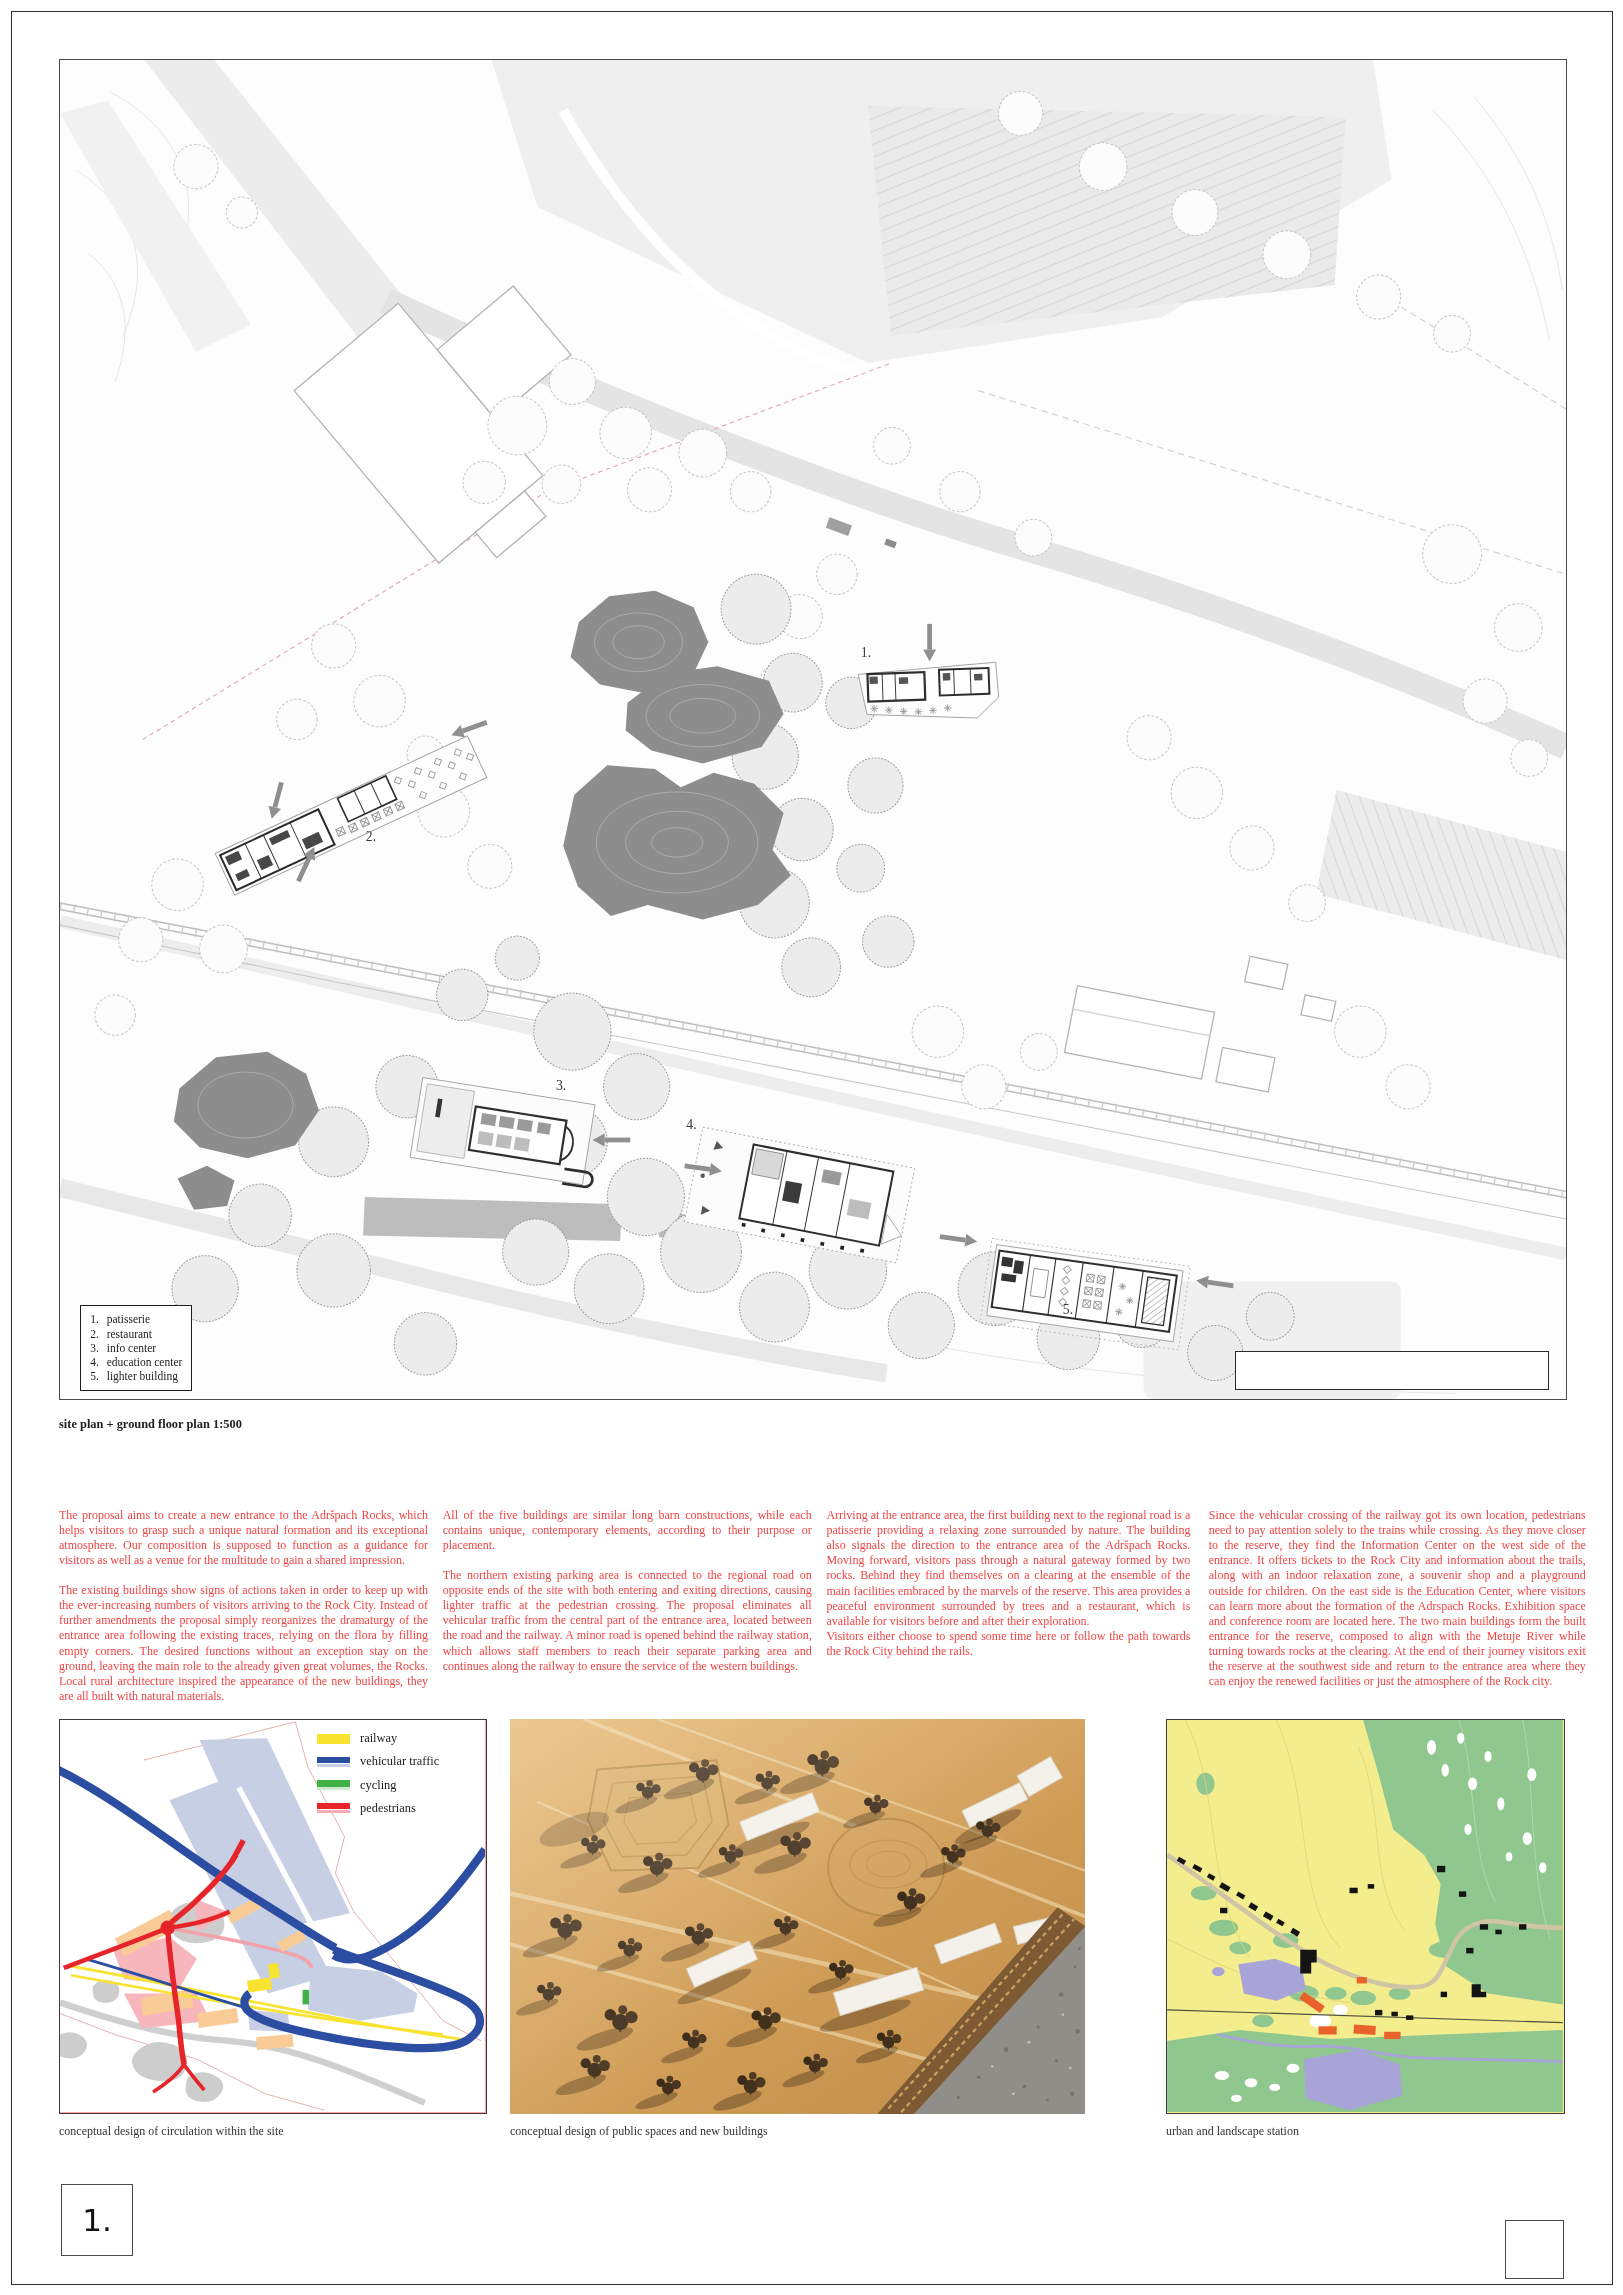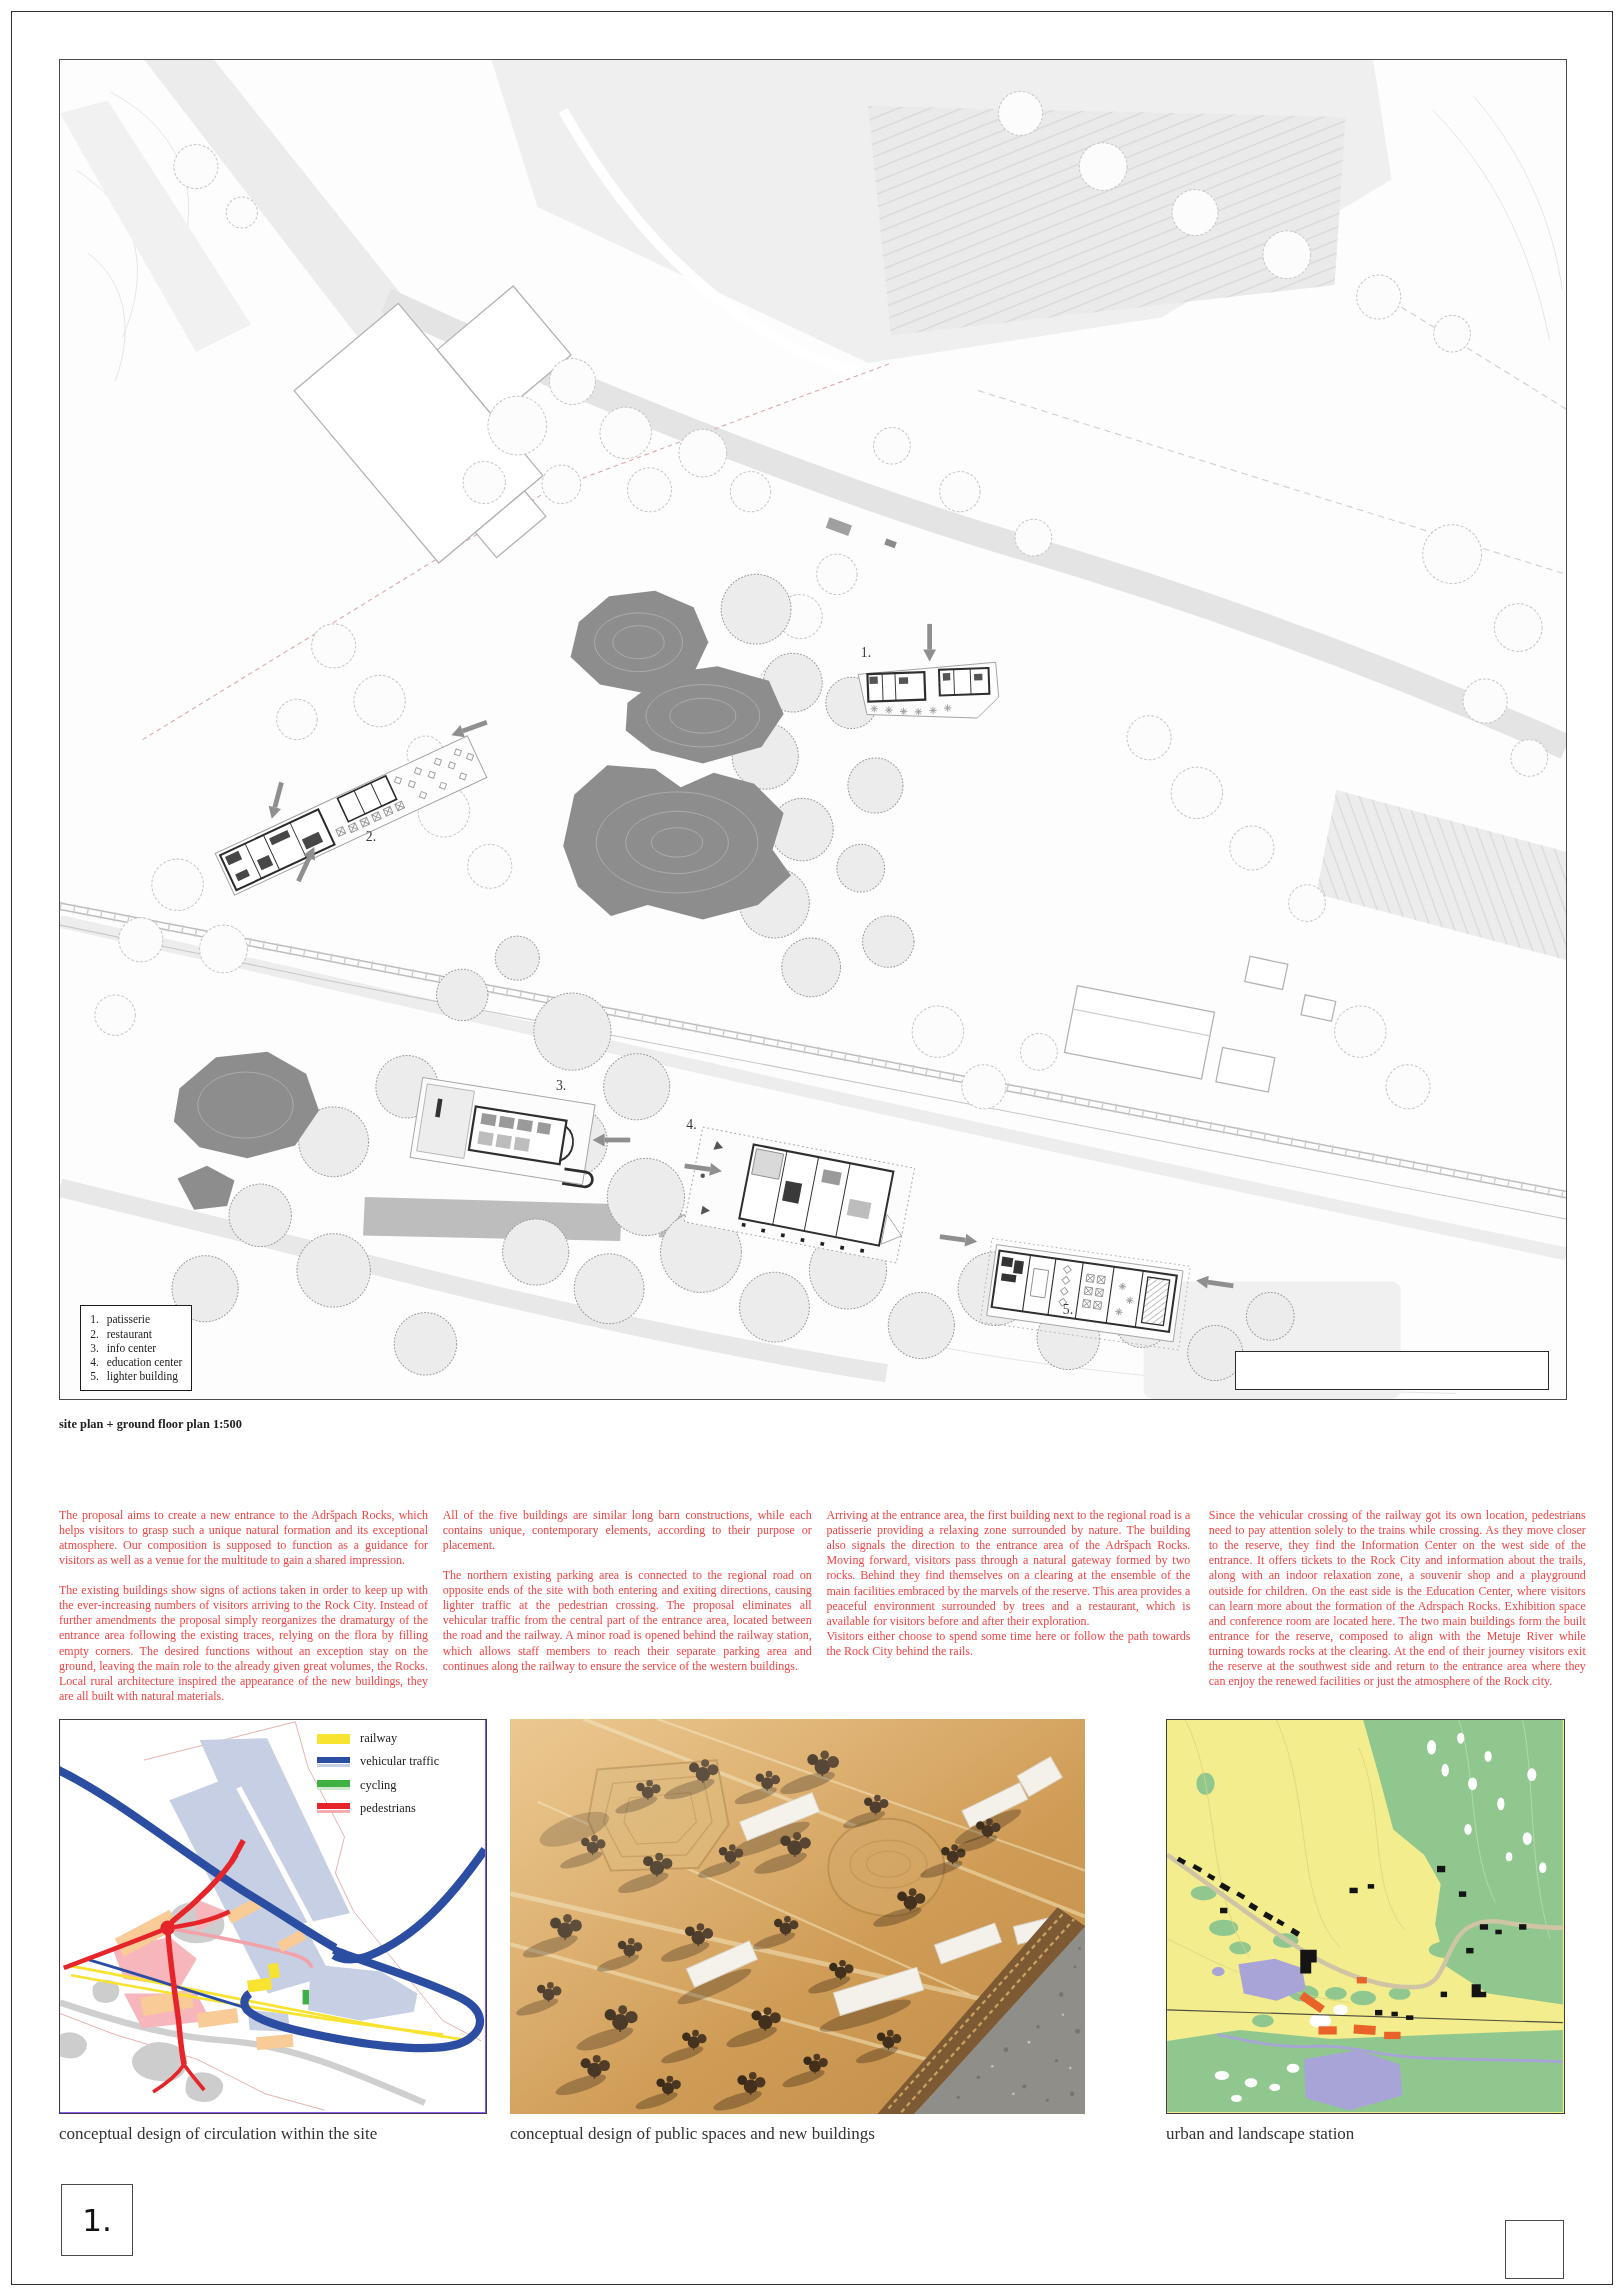--- a/index.html
+++ b/index.html
@@ -20,24 +20,24 @@
   
   .essay{position:absolute;left:59px;top:1508px;width:1528px;display:flex;}
   .essay .col{width:369px;margin-right:14.7px;font-size:12px;line-height:1.26;text-align:justify;color:#ef4444;}
   .essay .col:nth-child(3){width:364px;margin-right:18.4px;}
   .essay .col:last-child{margin-right:0;width:377px;}
   .essay p{margin:0 0 14.7px 0;}
   .essay p.cont{margin-top:-14.7px;}
 
   
   figure{margin:0;padding:0;position:absolute;}
-  .fig-circulation{left:59px;top:1719px;width:428px;height:395px;border:1.4px solid #3c3c3c;background:#8b5cf6;box-sizing:border-box;}
+  .fig-circulation{left:59px;top:1719px;width:428px;height:395px;border:1.4px solid #3c3c3c;background:#fca5a5;box-sizing:border-box;}
   .fig-model{left:510px;top:1719px;width:575px;height:395px;background:#c8964e;}
   .fig-context{left:1166px;top:1719px;width:399px;height:395px;border:1.4px solid #3c3c3c;box-sizing:border-box;background:#f3ed8e;}
-  .fig-caption{position:absolute;top:2124px;font-size:17px;color:#333;}
+  .fig-caption{position:absolute;top:2124px;font-size:12px;color:#333;}
   .cap1{left:59px;} .cap2{left:510px;} .cap3{left:1166px;}
 
   
   .circ-legend{position:absolute;right:24px;top:11px;width:145px;}
   .circ-legend .lrow{display:flex;align-items:center;margin-bottom:8.3px;}
   .circ-legend .sw{width:33px;height:10px;margin-right:10px;flex:0 0 33px;}
   .sw-rail{background:#f7e330;}
   .sw-veh{height:13.8px;background:linear-gradient(#2b4da2 0 62%,#ffffff 62% 68%,#c7cfe4 68% 100%);}
   .sw-cyc{height:12px;background:linear-gradient(#3fb044 0 70%,#cfe9cf 70% 100%);}
   .sw-ped{height:13.8px;background:linear-gradient(#e6252b 0 62%,#ffffff 62% 68%,#f6aab1 68% 100%);}

